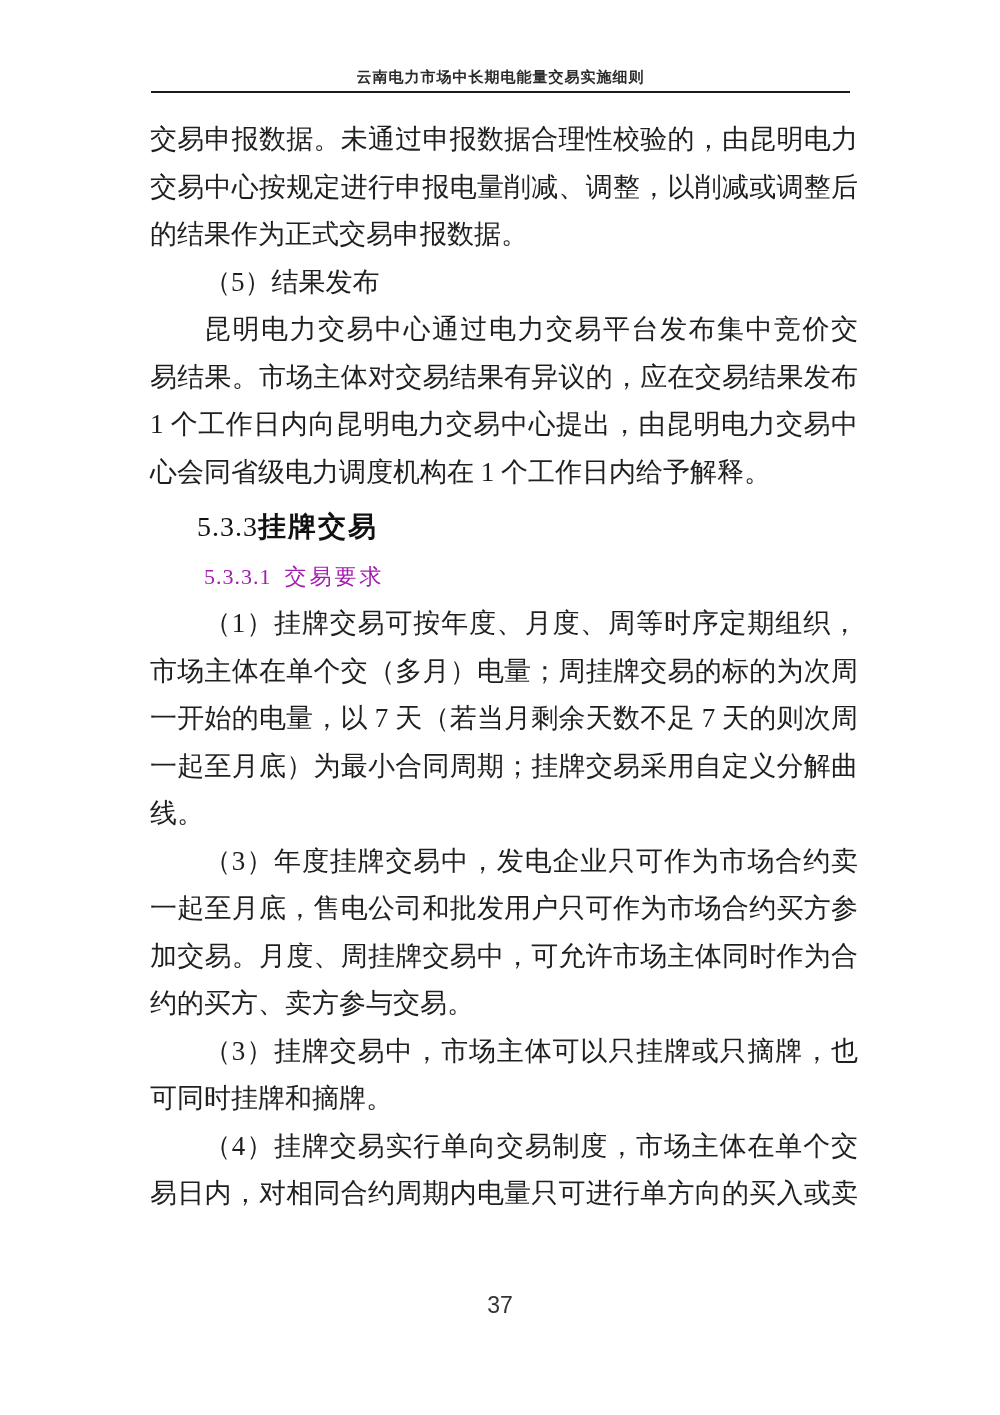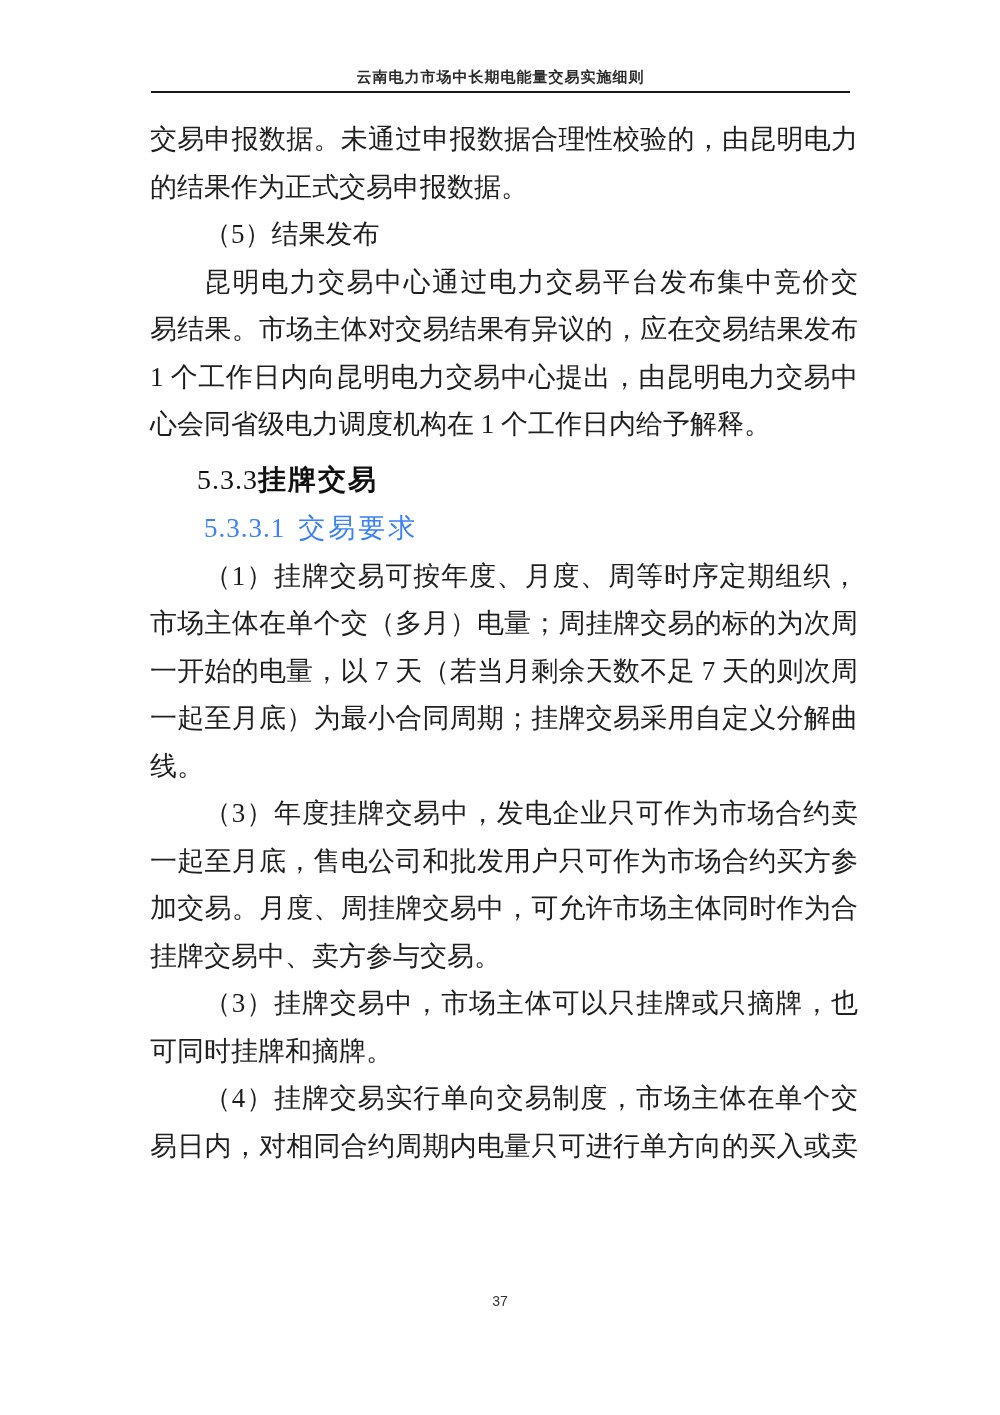--- a/index.html
+++ b/index.html
@@ -64,74 +64,75 @@
   .heading .h-num {
     font-weight: normal;
     letter-spacing: 1px;
   }
   .heading .h-label {
     font-weight: bold;
     margin-left: 0;
     letter-spacing: 2px;
   }
   .subheading {
-    font-size: 27px;
+    font-size: 22px;
     line-height: 47.5px;
     text-indent: 54px;
-    color: #3b82f6;
+    color: #a21caf;
   }
   .subheading .h-num { letter-spacing: 1px; }
   .subheading .h-label {
     margin-left: 13px;
     letter-spacing: 3px;
   }
   .footer {
     position: absolute;
     left: 0;
     top: 1292px;
     width: 1000px;
     text-align: center;
   }
   .page-number {
     font-family: "Liberation Sans", "DejaVu Sans", sans-serif;
-    font-size: 14px;
+    font-size: 23px;
     color: #333333;
     display: inline-block;
   }
 </style>
 </head>
 <body>
 
 <div class="page">
 
   <div class="header">
     <span class="header-title">云南电力市场中长期电能量交易实施细则</span>
   </div>
 
   <div class="header-rule"></div>
 
   <div class="doc-body">
       <div class="line fill">交易申报数据。未通过申报数据合理性校验的，由昆明电力</div>
+      <div class="line fill">交易中心按规定进行申报电量削减、调整，以削减或调整后</div>
       <div class="line end">的结果作为正式交易申报数据。</div>
       <div class="line end indent2">（5）结果发布</div>
       <div class="line fill indent2">昆明电力交易中心通过电力交易平台发布集中竞价交</div>
       <div class="line fill">易结果。市场主体对交易结果有异议的，应在交易结果发布</div>
       <div class="line fill">1 个工作日内向昆明电力交易中心提出，由昆明电力交易中</div>
       <div class="line end">心会同省级电力调度机构在 1 个工作日内给予解释。</div>
       <div class="heading"><span class="h-num">5.3.3</span><span class="h-label">挂牌交易</span></div>
       <div class="subheading"><span class="h-num">5.3.3.1</span><span class="h-label">交易要求</span></div>
       <div class="line fill indent2">（1）挂牌交易可按年度、月度、周等时序定期组织，</div>
       <div class="line fill">市场主体在单个交（多月）电量；周挂牌交易的标的为次周</div>
       <div class="line fill">一开始的电量，以 7 天（若当月剩余天数不足 7 天的则次周</div>
       <div class="line fill">一起至月底）为最小合同周期；挂牌交易采用自定义分解曲</div>
       <div class="line end">线。</div>
       <div class="line fill indent2">（3）年度挂牌交易中，发电企业只可作为市场合约卖</div>
       <div class="line fill">一起至月底，售电公司和批发用户只可作为市场合约买方参</div>
       <div class="line fill">加交易。月度、周挂牌交易中，可允许市场主体同时作为合</div>
-      <div class="line end">挂牌交易中、卖方参与交易。</div>
+      <div class="line end">约的买方、卖方参与交易。</div>
       <div class="line fill indent2">（3）挂牌交易中，市场主体可以只挂牌或只摘牌，也</div>
       <div class="line end">可同时挂牌和摘牌。</div>
       <div class="line fill indent2">（4）挂牌交易实行单向交易制度，市场主体在单个交</div>
       <div class="line fill">易日内，对相同合约周期内电量只可进行单方向的买入或卖</div>
     </div>
 
   <div class="footer">
     <span class="page-number">37</span>
   </div>
 

